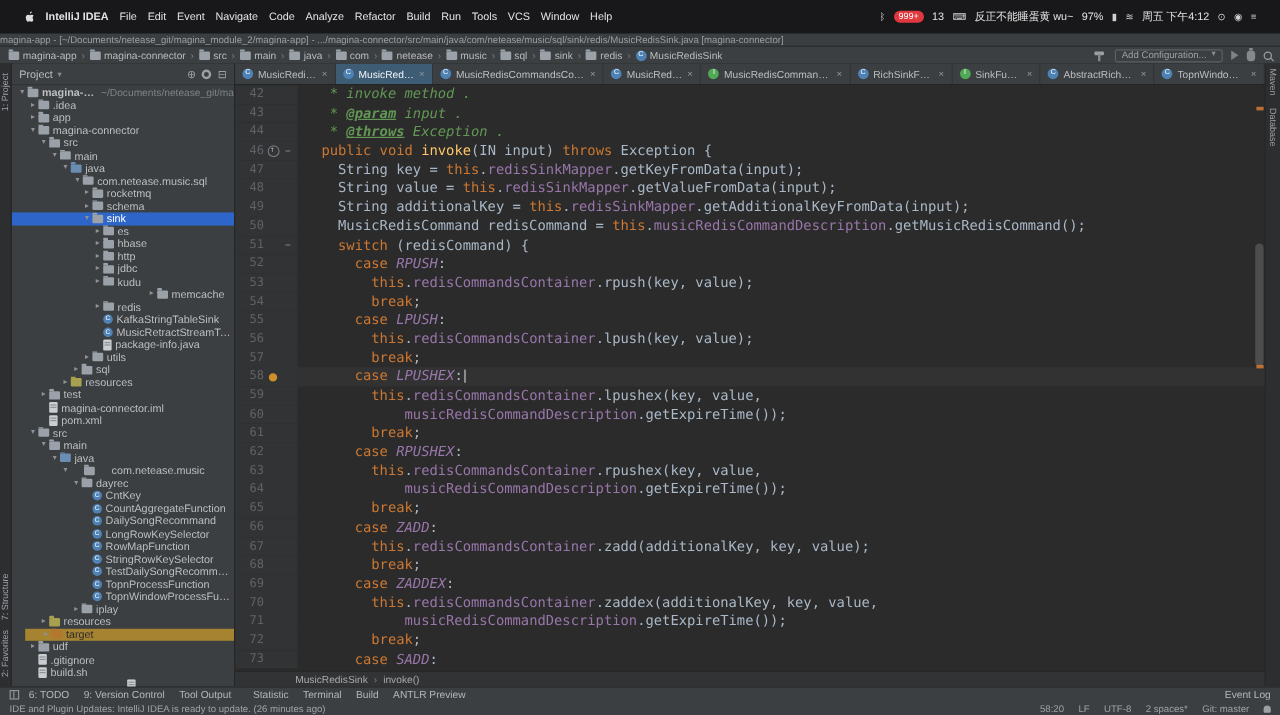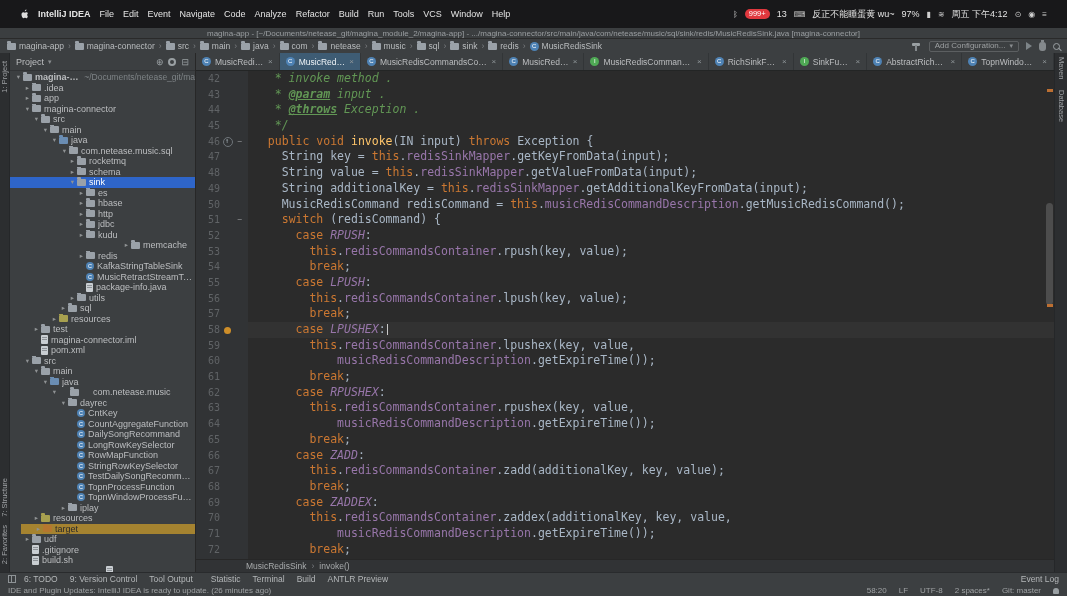--- a/index.html
+++ b/index.html
@@ -10,21 +10,21 @@
   
   .menubar{height:28px;background:#18181a;color:#e3e3e3;display:flex;align-items:center;font-size:9px;padding:0 20px;gap:9px;flex:none}
   .mb-item{white-space:nowrap}
   .mb-app{font-weight:bold}
   .mb-right{margin-left:auto;display:flex;align-items:center;gap:7px}
   .mb-badge{background:#e0383e;color:#fff;border-radius:6px;padding:0 4px;font-size:7.5px;line-height:10px}
   .mb-icon{color:#cfcfcf;font-size:8px}
   .mb-text{white-space:nowrap}
 
   
-  .titlebar{height:11px;background:#3b3e40;border-bottom:1px solid #2a2a2a;color:#9a9ea1;font-size:8px;display:flex;align-items:center;justify-content:center;flex:none;overflow:hidden;white-space:nowrap}
+  .titlebar{height:11px;background:#3b3e40;border-bottom:1px solid #2a2a2a;color:#9a9ea1;font-size:8px;display:flex;align-items:center;flex:none;overflow:hidden;white-space:nowrap}
 
   
   .navbar{height:14px;background:#3c3f41;display:flex;align-items:center;padding:0 7px;font-size:8.5px;color:#b9bcbe;flex:none;overflow:hidden}
   .crumbs{display:flex;align-items:center;gap:2px;white-space:nowrap;overflow:hidden}
   .crumb{display:inline-flex;align-items:center;gap:3px}
   .csep{color:#7a7d80;margin:0 2px}
   .nav-right{margin-left:auto;display:flex;align-items:center;gap:7px;flex:none}
   .runcfg{border:1px solid #5c5f61;border-radius:2px;padding:0 5px;height:11px;line-height:10px;color:#9da0a2;font-size:8px;display:flex;align-items:center;gap:4px}
   .dd{font-size:7px;color:#8a8d90}
 
@@ -557,21 +557,20 @@
             <span class="ci">C</span>
             <span class="lbl">TopnWindowProcessFun</span>
             <span class="x">×</span>
           </div>
         </div>
       <div class="editor">
         <div class="code">
             <div class="line"><span class="gutter"><span class="ln">42</span><span class="gicon"></span><span class="gfold"></span></span><span class="txt"><span class="c">   * invoke method .</span></span></div>
             <div class="line"><span class="gutter"><span class="ln">43</span><span class="gicon"></span><span class="gfold"></span></span><span class="txt"><span class="c">   * </span><span class="dt">@param</span><span class="c"> input .</span></span></div>
             <div class="line"><span class="gutter"><span class="ln">44</span><span class="gicon"></span><span class="gfold"></span></span><span class="txt"><span class="c">   * </span><span class="dt">@throws</span><span class="c"> Exception .</span></span></div>
-            <div class="line"><span class="gutter"><span class="ln">45</span><span class="gicon"></span><span class="gfold"></span></span><span class="txt"><span class="c">   */</span></span></div>
             <div class="line"><span class="gutter"><span class="ln">46</span><span class="gicon ov">↑</span><span class="gfold">−</span></span><span class="txt"><span>  </span><span class="k">public</span><span> </span><span class="k">void</span><span> </span><span class="m">invoke</span><span>(IN input) </span><span class="k">throws</span><span> Exception {</span></span></div>
             <div class="line"><span class="gutter"><span class="ln">47</span><span class="gicon"></span><span class="gfold"></span></span><span class="txt"><span>    String key = </span><span class="k">this</span><span>.</span><span class="f">redisSinkMapper</span><span>.getKeyFromData(input);</span></span></div>
             <div class="line"><span class="gutter"><span class="ln">48</span><span class="gicon"></span><span class="gfold"></span></span><span class="txt"><span>    String value = </span><span class="k">this</span><span>.</span><span class="f">redisSinkMapper</span><span>.getValueFromData(input);</span></span></div>
             <div class="line"><span class="gutter"><span class="ln">49</span><span class="gicon"></span><span class="gfold"></span></span><span class="txt"><span>    String additionalKey = </span><span class="k">this</span><span>.</span><span class="f">redisSinkMapper</span><span>.getAdditionalKeyFromData(input);</span></span></div>
             <div class="line"><span class="gutter"><span class="ln">50</span><span class="gicon"></span><span class="gfold"></span></span><span class="txt"><span>    MusicRedisCommand redisCommand = </span><span class="k">this</span><span>.</span><span class="f">musicRedisCommandDescription</span><span>.getMusicRedisCommand();</span></span></div>
             <div class="line"><span class="gutter"><span class="ln">51</span><span class="gicon"></span><span class="gfold">−</span></span><span class="txt"><span>    </span><span class="k">switch</span><span> (redisCommand) {</span></span></div>
             <div class="line"><span class="gutter"><span class="ln">52</span><span class="gicon"></span><span class="gfold"></span></span><span class="txt"><span>      </span><span class="k">case</span><span> </span><span class="e">RPUSH</span><span>:</span></span></div>
             <div class="line"><span class="gutter"><span class="ln">53</span><span class="gicon"></span><span class="gfold"></span></span><span class="txt"><span>        </span><span class="k">this</span><span>.</span><span class="f">redisCommandsContainer</span><span>.rpush(key, value);</span></span></div>
             <div class="line"><span class="gutter"><span class="ln">54</span><span class="gicon"></span><span class="gfold"></span></span><span class="txt"><span>        </span><span class="k">break</span><span>;</span></span></div>
             <div class="line"><span class="gutter"><span class="ln">55</span><span class="gicon"></span><span class="gfold"></span></span><span class="txt"><span>      </span><span class="k">case</span><span> </span><span class="e">LPUSH</span><span>:</span></span></div>

